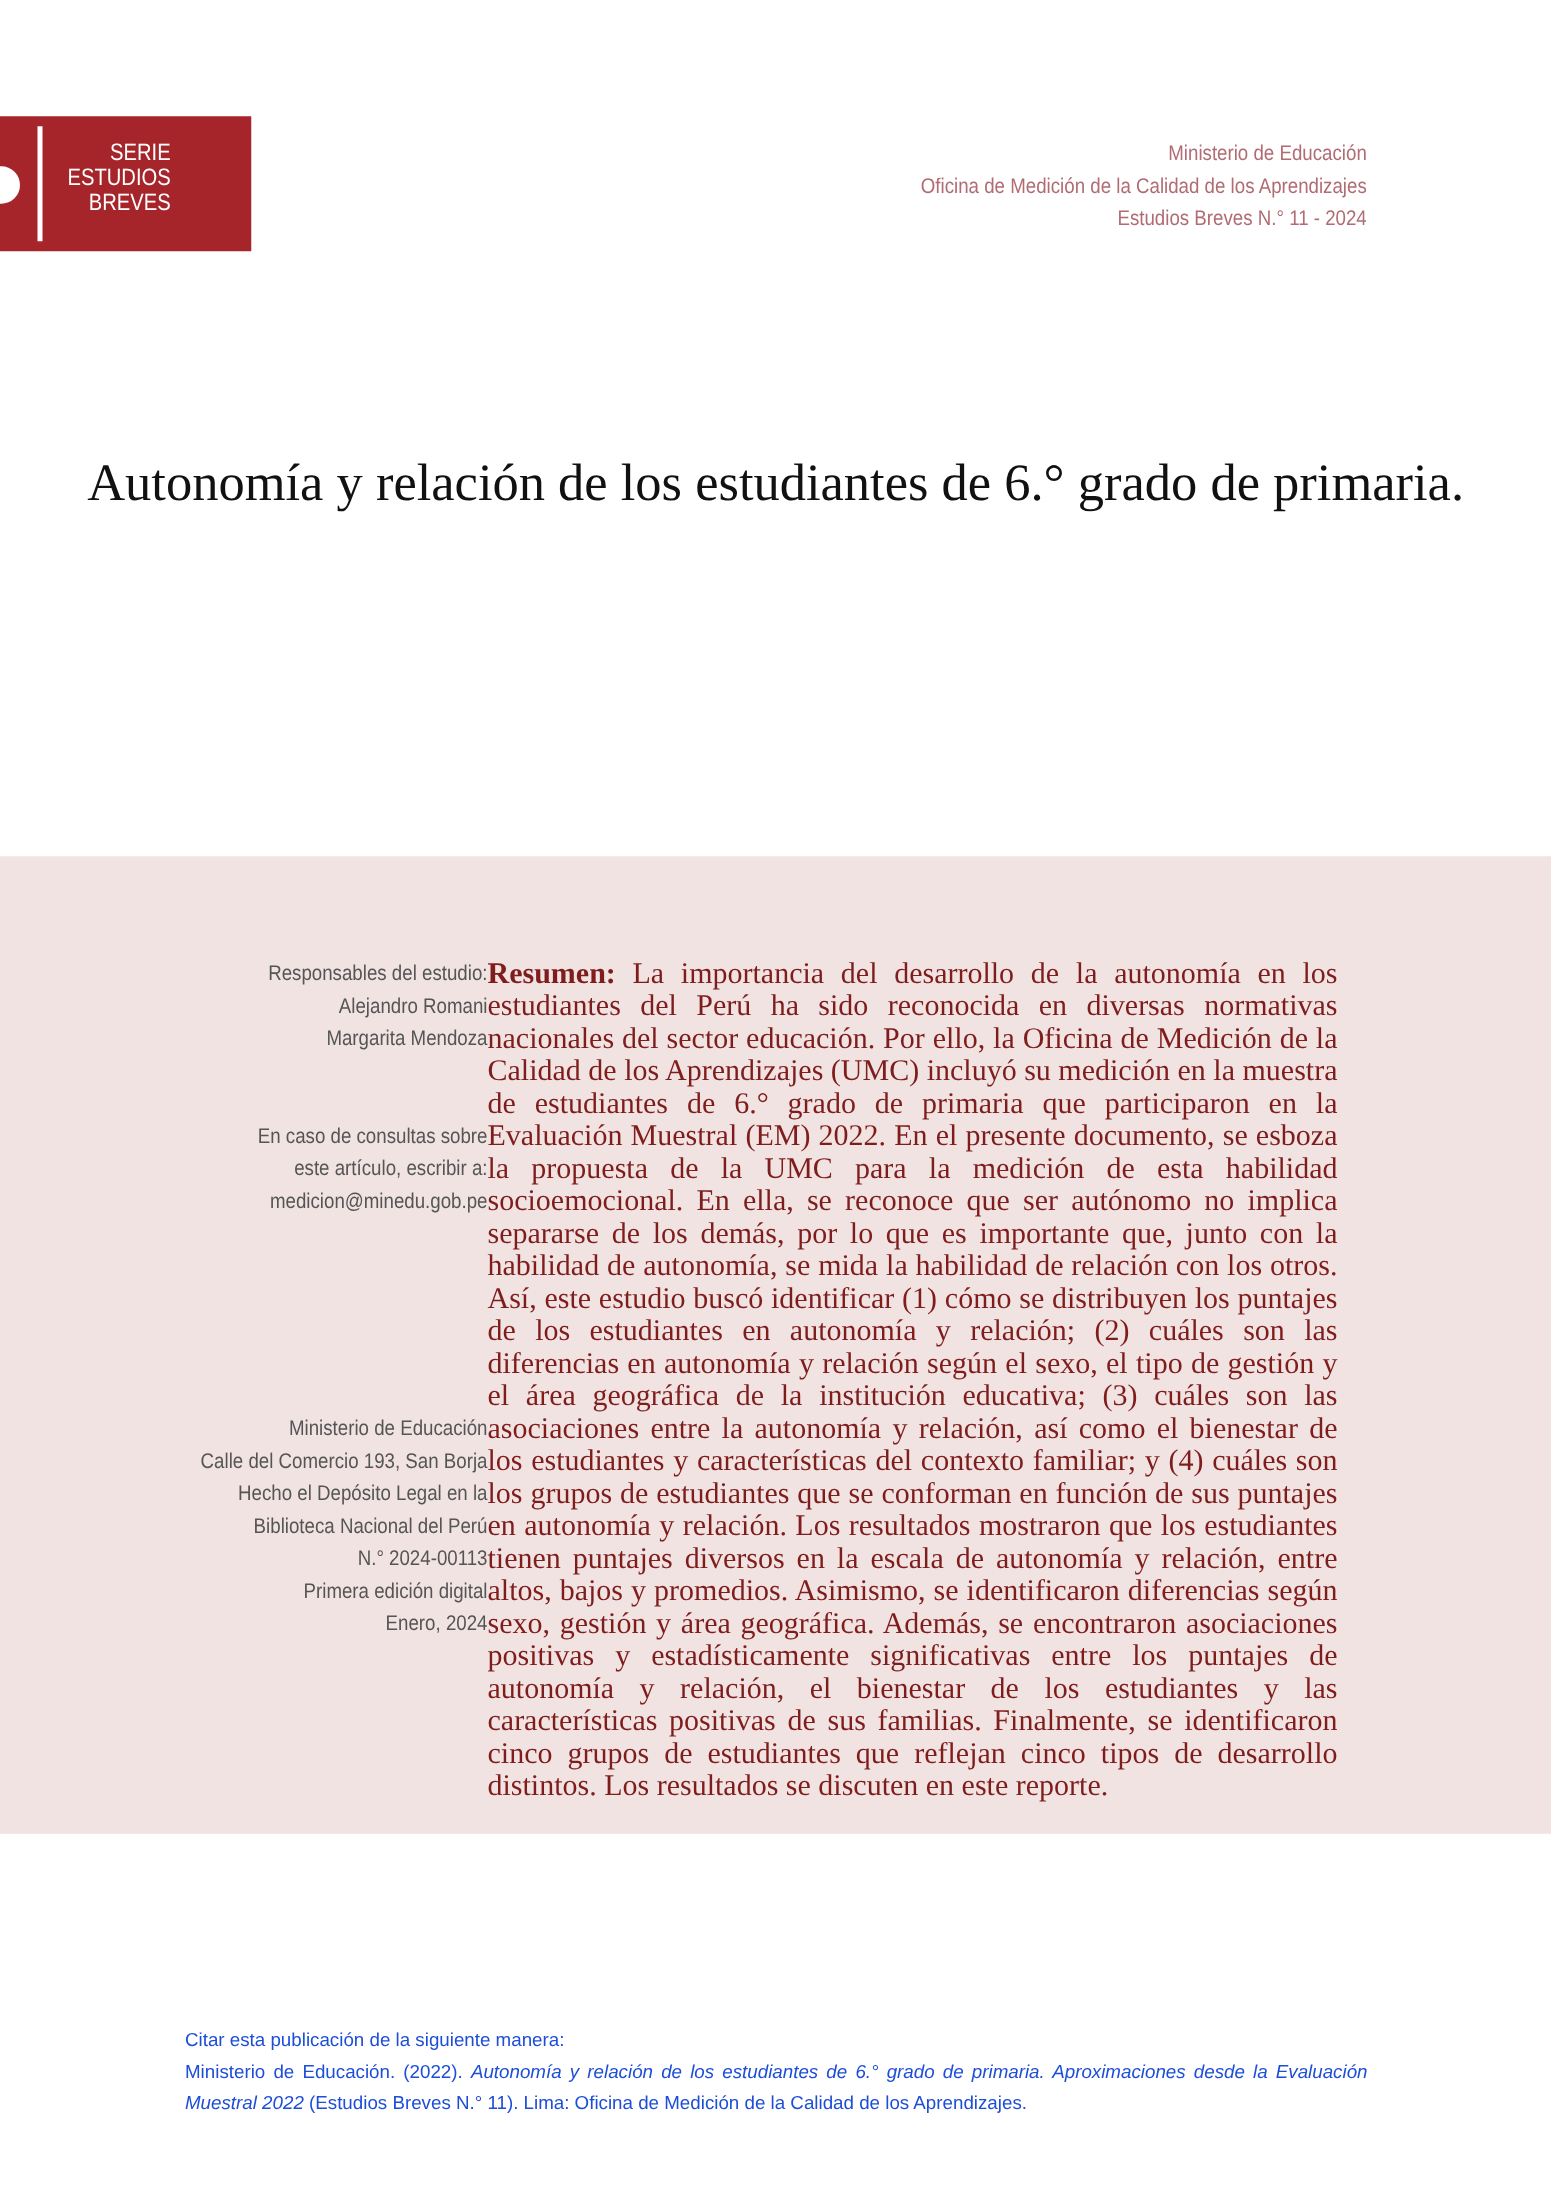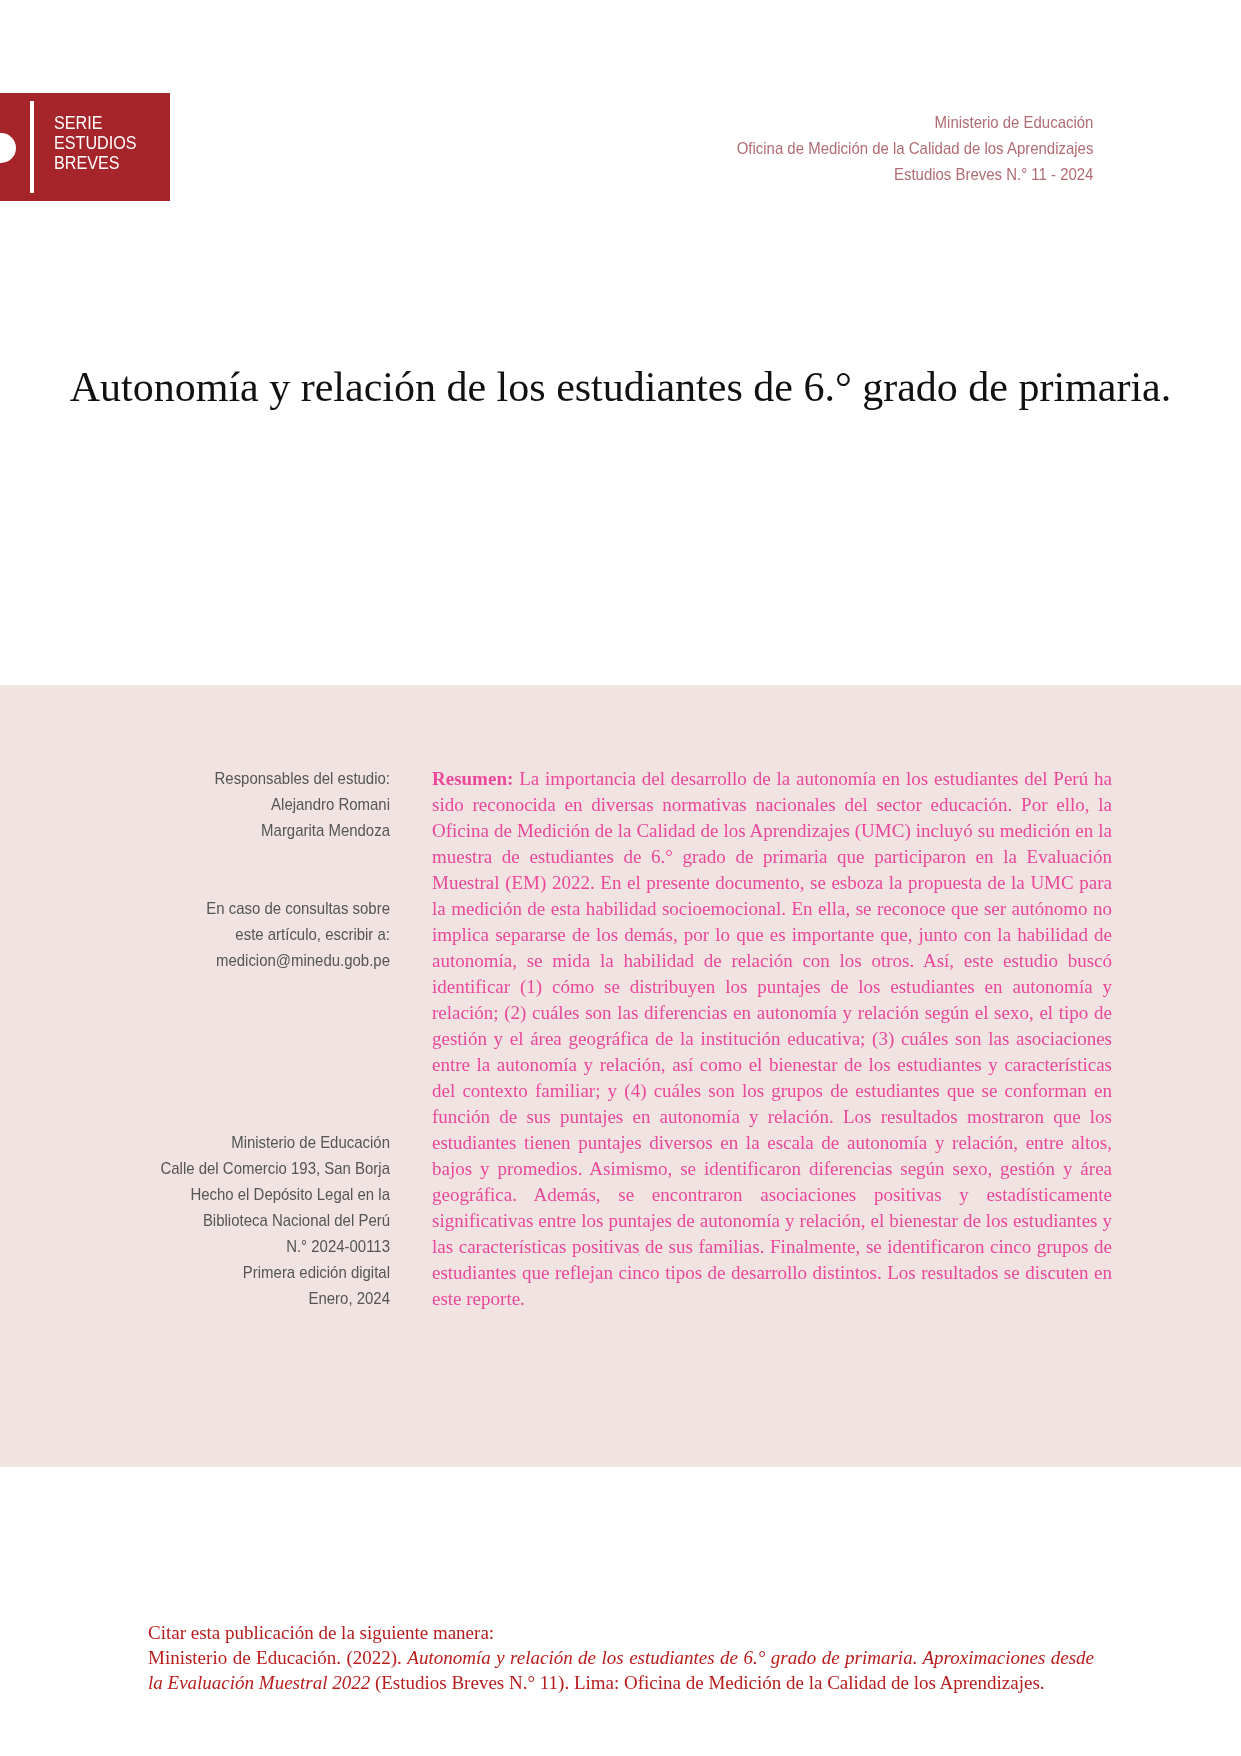--- a/index.html
+++ b/index.html
@@ -1,27 +1,27 @@
 <!DOCTYPE html>
 <html><head>
 <meta charset="utf-8">
 <style>
   html, body { margin: 0; padding: 0; background: #ffffff; }
   body { width: 1241px; height: 1756px; position: relative; overflow: hidden; }
-  .badge { position: absolute; left: 0; top: 93px; width: 170px; height: 108px; background: #a6252b; }
+  .badge { position: absolute; left: 0; top: 93px; width: 201px; height: 108px; background: #a6252b; text-align: right; }
   .badge .dot { position: absolute; left: -14px; top: 40px; width: 30px; height: 30px; border-radius: 50%; background: #fff; }
   .badge .bar { position: absolute; left: 30px; top: 8px; width: 4px; height: 92px; background: #fff; }
   .badge .txt { position: absolute; left: 54px; top: 20px; color: #fff; font-family: "Liberation Sans", sans-serif; font-size: 19px; line-height: 20px; transform: scaleX(0.85); transform-origin: left top; }
   .hdr { position: absolute; right: 148px; top: 110px; text-align: right; color: #b16b73; font-family: "Liberation Sans", sans-serif; font-size: 17px; line-height: 26px; transform: scaleX(0.88); transform-origin: right top; }
   .title { position: absolute; left: 0; width: 1241px; top: 360px; text-align: center; font-family: "Liberation Serif", serif; font-size: 42px; line-height: 54px; color: #111; }
   .band { position: absolute; left: 0; top: 685px; width: 1241px; height: 782px; background: #f0e3e2; }
   .side { position: absolute; right: 851px; width: 300px; text-align: right; color: #555; font-family: "Liberation Sans", sans-serif; font-size: 17px; line-height: 26px; transform: scaleX(0.88); transform-origin: right top; }
-  .abstract { position: absolute; left: 432px; top: 766px; width: 680px; font-family: "Liberation Serif", serif; font-size: 19px; line-height: 26px; color: #ec4899; text-align: justify; }
+  .abstract { position: absolute; left: 390px; top: 766px; width: 680px; font-family: "Liberation Serif", serif; font-size: 24px; line-height: 26px; color: #7f1d1d; text-align: justify; }
   .abstract b { font-weight: bold; }
-  .cite { position: absolute; left: 148px; top: 1620px; width: 946px; font-family: Liberation Serif, serif; font-size: 19px; line-height: 25px; color: #b91c1c; text-align: justify; }
+  .cite { position: absolute; left: 148px; top: 1620px; width: 946px; font-family: Liberation Sans, sans-serif; font-size: 15px; line-height: 25px; color: #1d4ed8; text-align: justify; }
   .cite i { font-style: italic; }
 </style>
 </head>
 <body>
 
 <div class="badge">
   <div class="dot"></div>
   <div class="bar"></div>
   <div class="txt">
     <div>SERIE</div>

